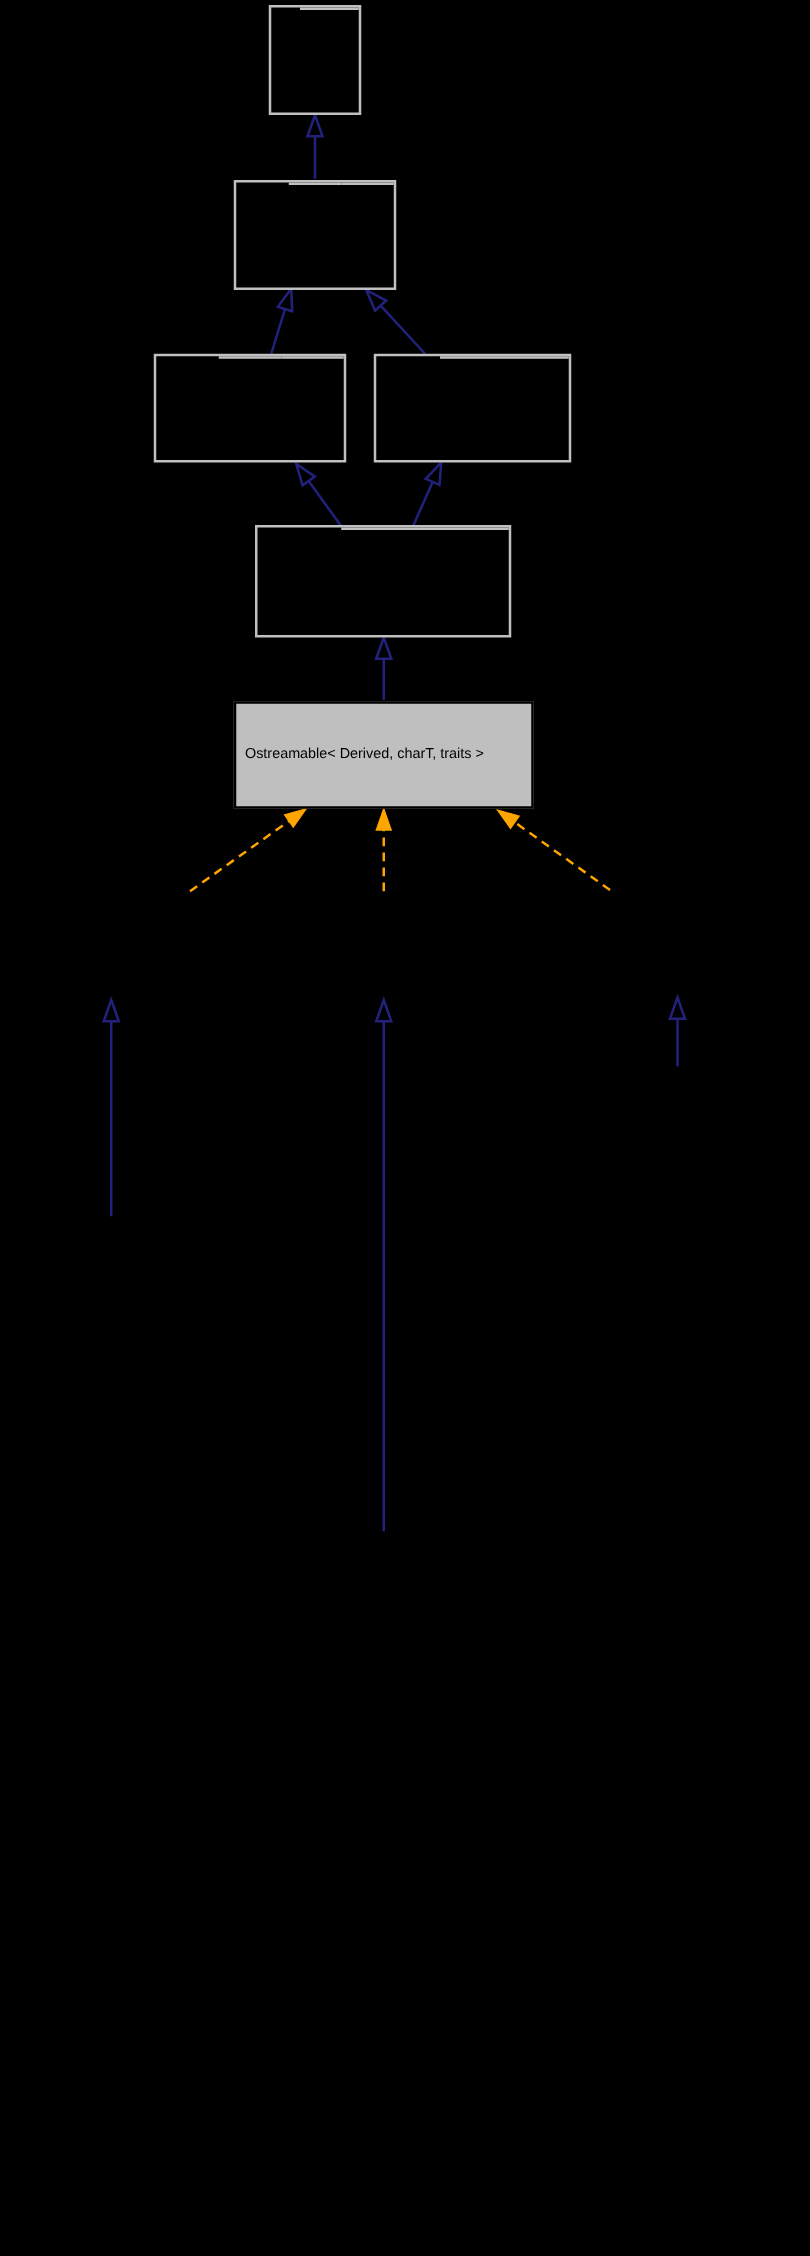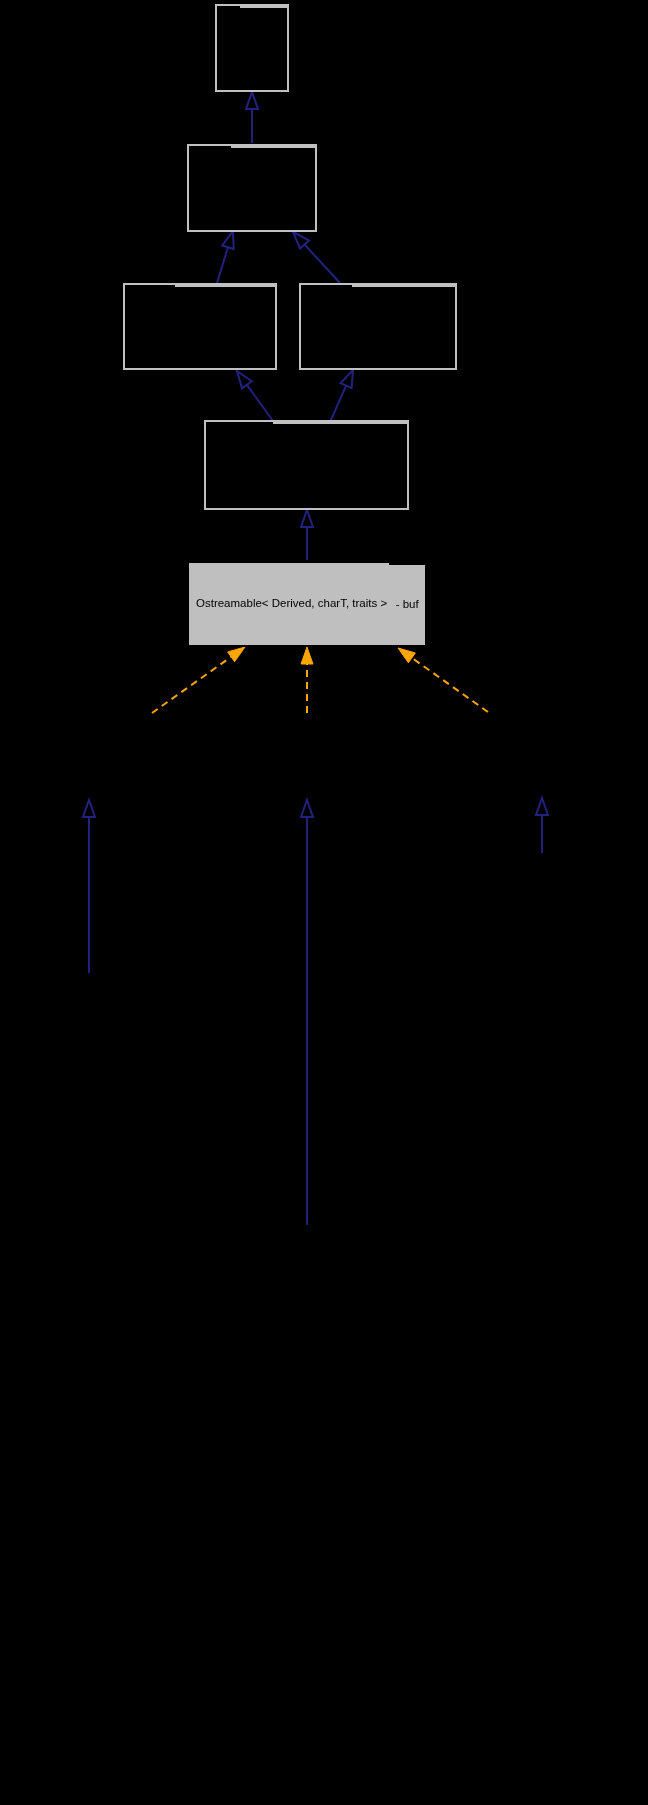--- a/index.html
+++ b/index.html
@@ -134,16 +134,15 @@
         <div class="compartment"></div>
         <div class="compartment"></div>
       </div>
       <div class="uml-node plain" style="left: 204px; top: 420px; width: 205px; height: 90px;">
         <div class="compartment"></div>
         <div class="compartment"></div>
         <div class="compartment"></div>
       </div>
       <div class="uml-node highlight" style="left: 187px; top: 561px; width: 240px; height: 86px;">
         <div class="compartment">Ostreamable&lt; Derived, charT, traits &gt;</div>
-        <div class="compartment">- buf</div>
       </div>
     </div>
 </div>
 
 </body></html>

